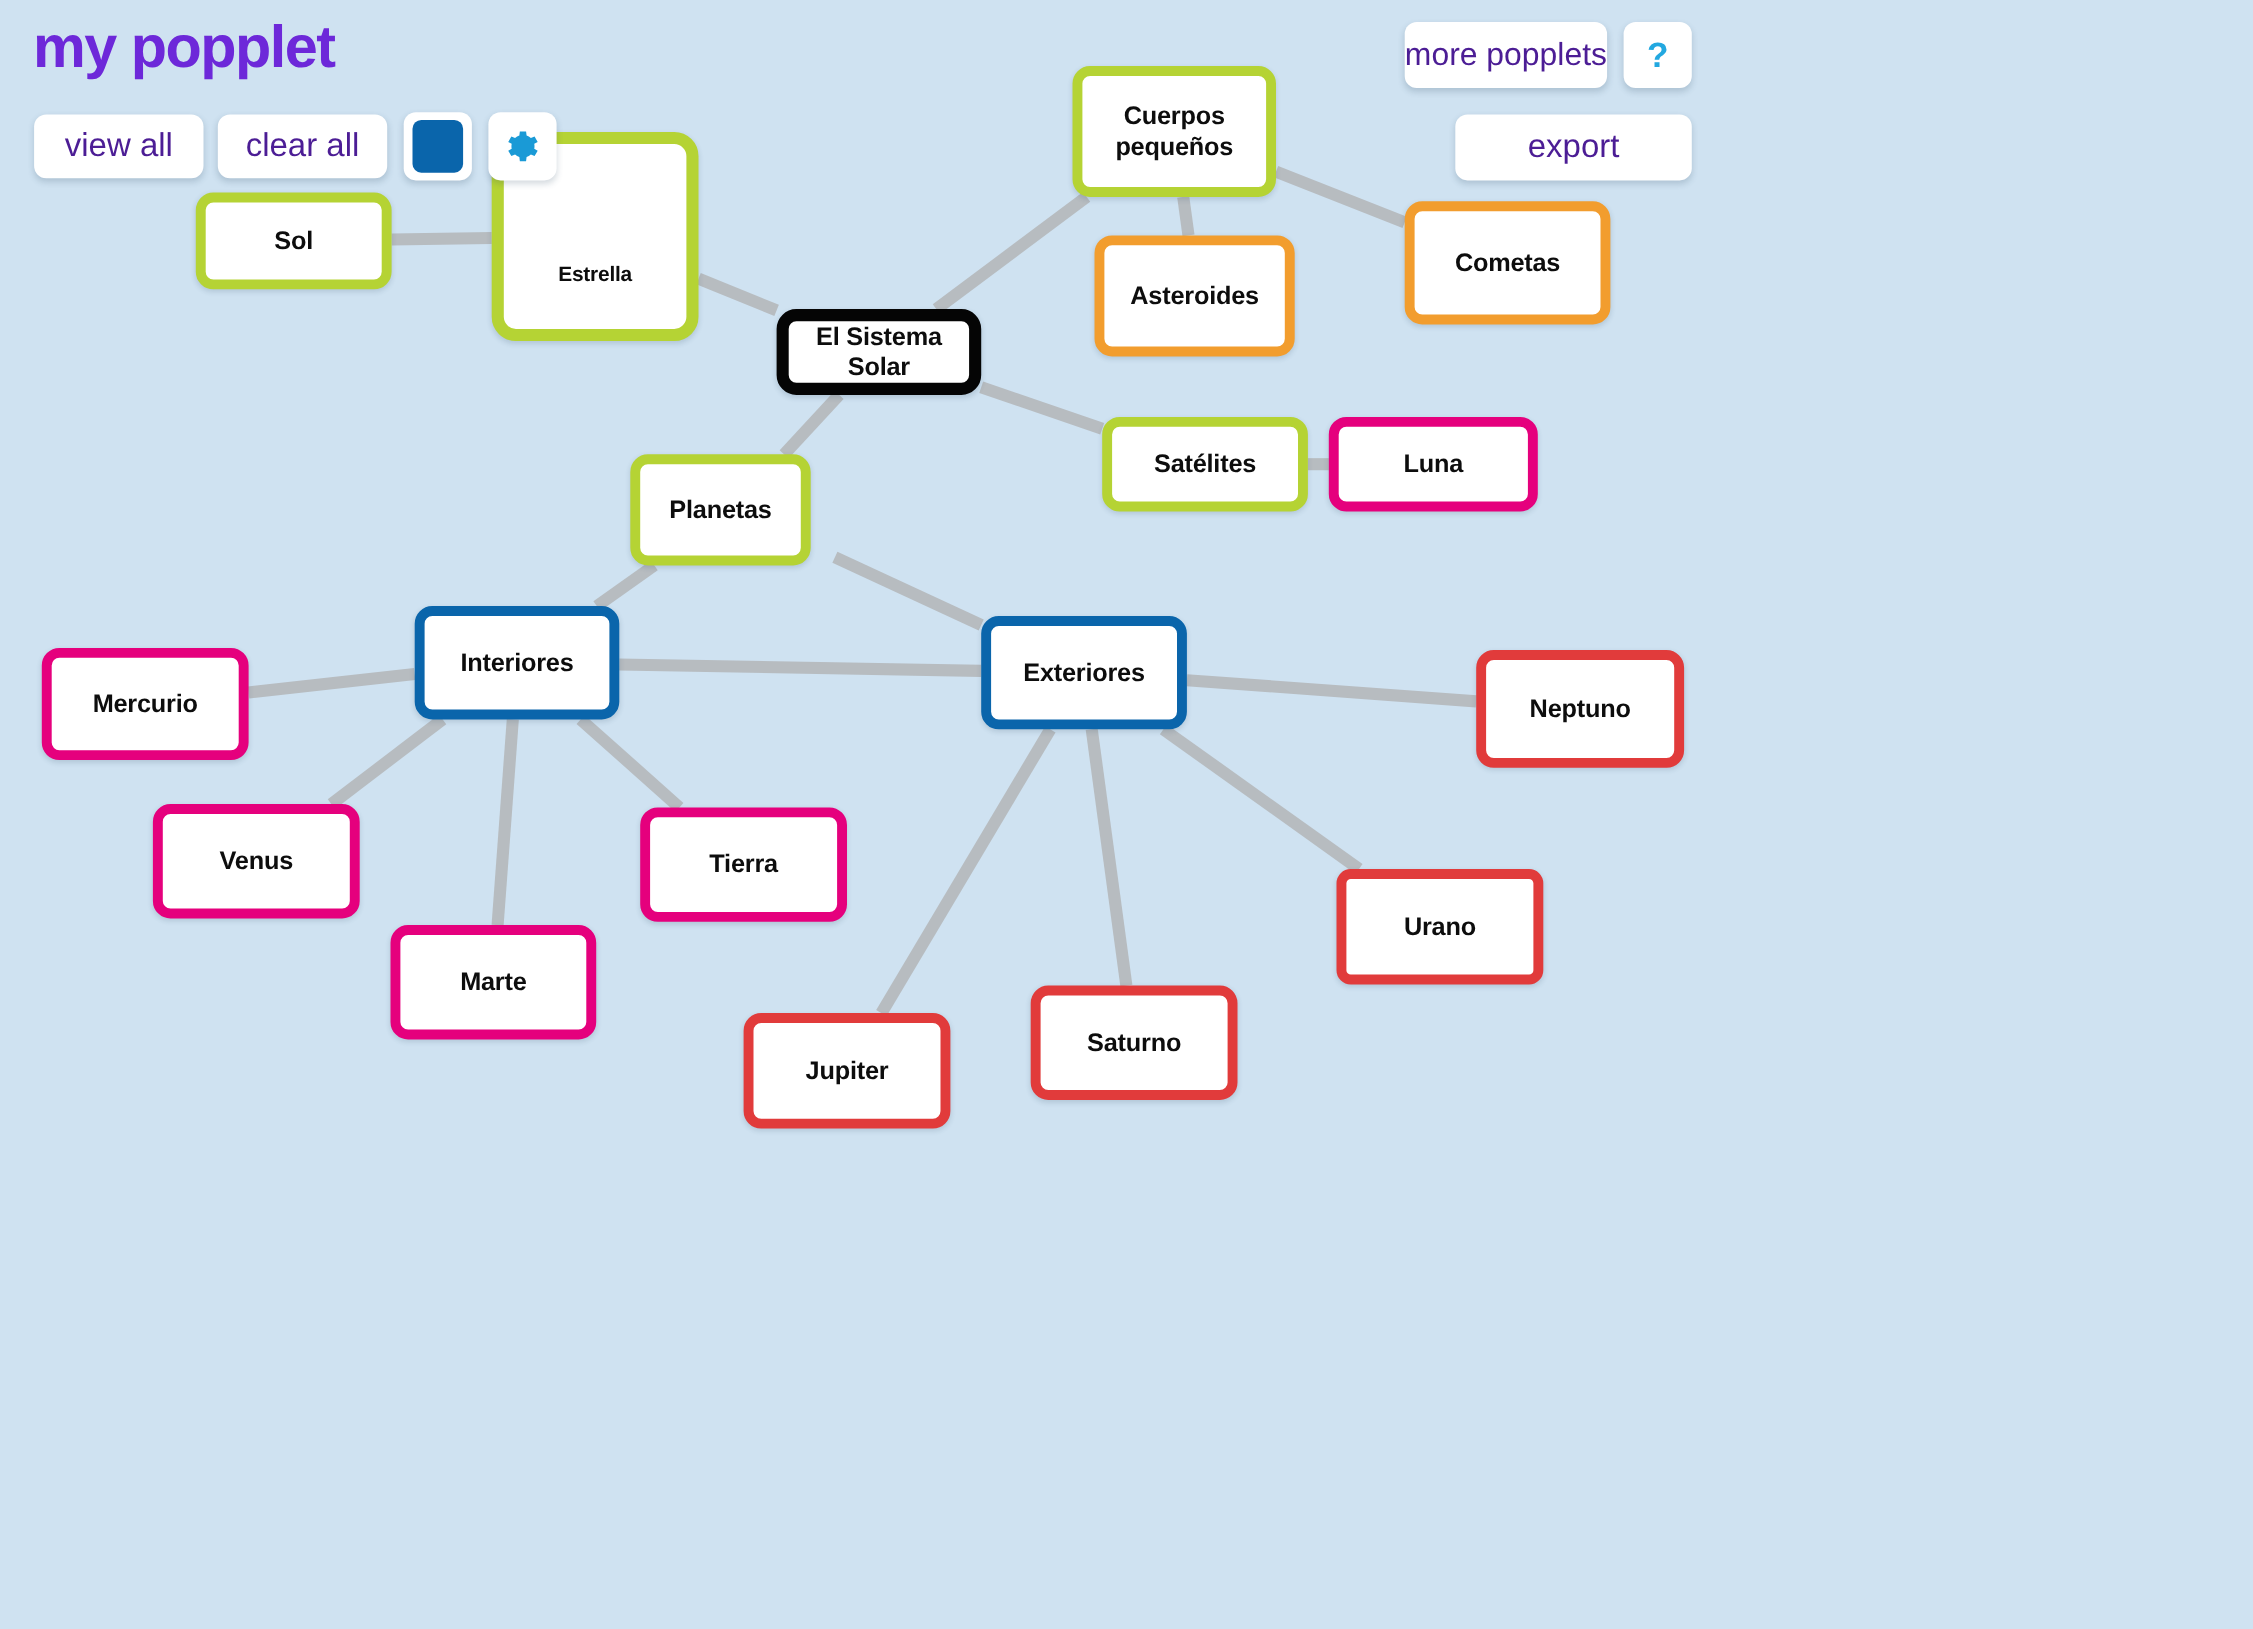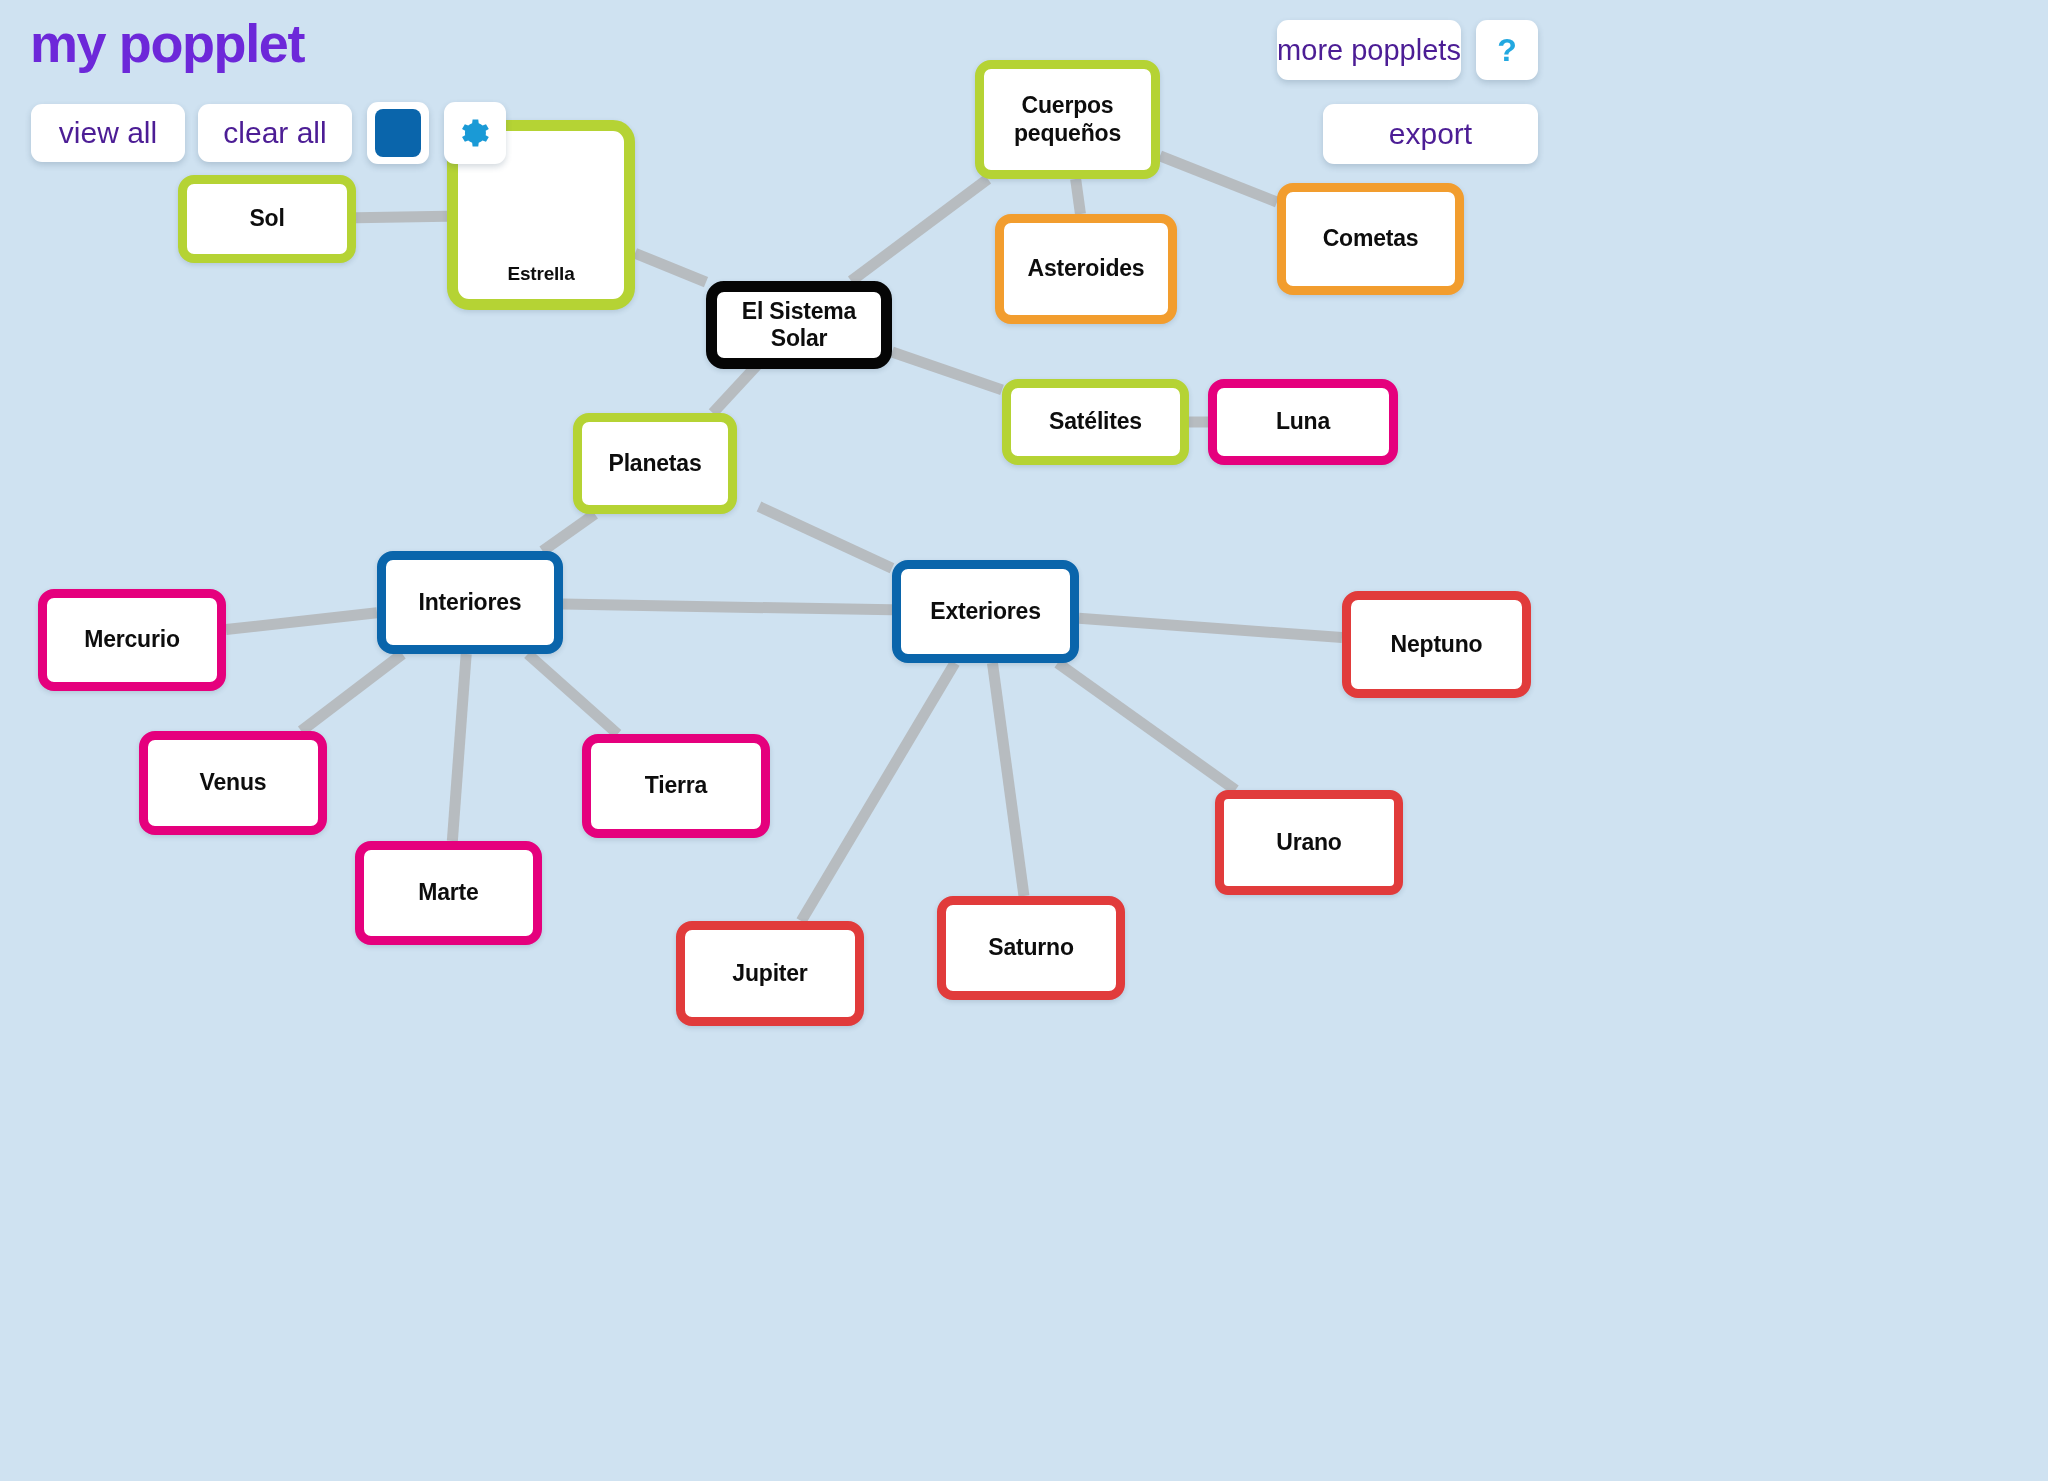--- a/index.html
+++ b/index.html
@@ -59,21 +59,21 @@
     border-radius: 18px;
   }
   .popple.big {
     align-items: flex-end;
     justify-content: center;
     border-width: 11px;
     border-radius: 22px;
   }
   .popple.big .label {
     font-size: 19px;
-    padding-bottom: 14px;
+    padding-bottom: 38px;
   }
 
   
   .chrome-btn {
     position: absolute;
     z-index: 20;
     box-sizing: border-box;
     background: #ffffff;
     border: none;
     border-radius: 11px;
@@ -164,21 +164,21 @@
 
   <button class="chrome-btn" id="export-btn" style="left:1323px; top:104px; width:215px; height:60px; font-size:30px;">export</button>
 
   <div id="nodes">
       <div class="popple" style="left: 178px; top: 175px; width: 178px; height: 88px; border-color: rgb(181, 211, 52);">
         <div class="label">Sol</div>
       </div>
       <div class="popple big" style="left: 447px; top: 120px; width: 188px; height: 190px; border-color: rgb(181, 211, 52);">
         <div class="label">Estrella</div>
       </div>
-      <div class="popple root" style="left: 706px; top: 281px; width: 186px; height: 88px; border-color: rgb(5, 5, 5);">
+      <div class="popple root" style="left: 706px; top: 281px; width: 186px; height: 78px; border-color: rgb(5, 5, 5);">
         <div class="label">El Sistema Solar</div>
       </div>
       <div class="popple" style="left: 975px; top: 60px; width: 185px; height: 119px; border-color: rgb(181, 211, 52);">
         <div class="label">Cuerpos pequeños</div>
       </div>
       <div class="popple" style="left: 995px; top: 214px; width: 182px; height: 110px; border-color: rgb(242, 157, 46);">
         <div class="label">Asteroides</div>
       </div>
       <div class="popple" style="left: 1277px; top: 183px; width: 187px; height: 112px; border-color: rgb(242, 157, 46);">
         <div class="label">Cometas</div>

